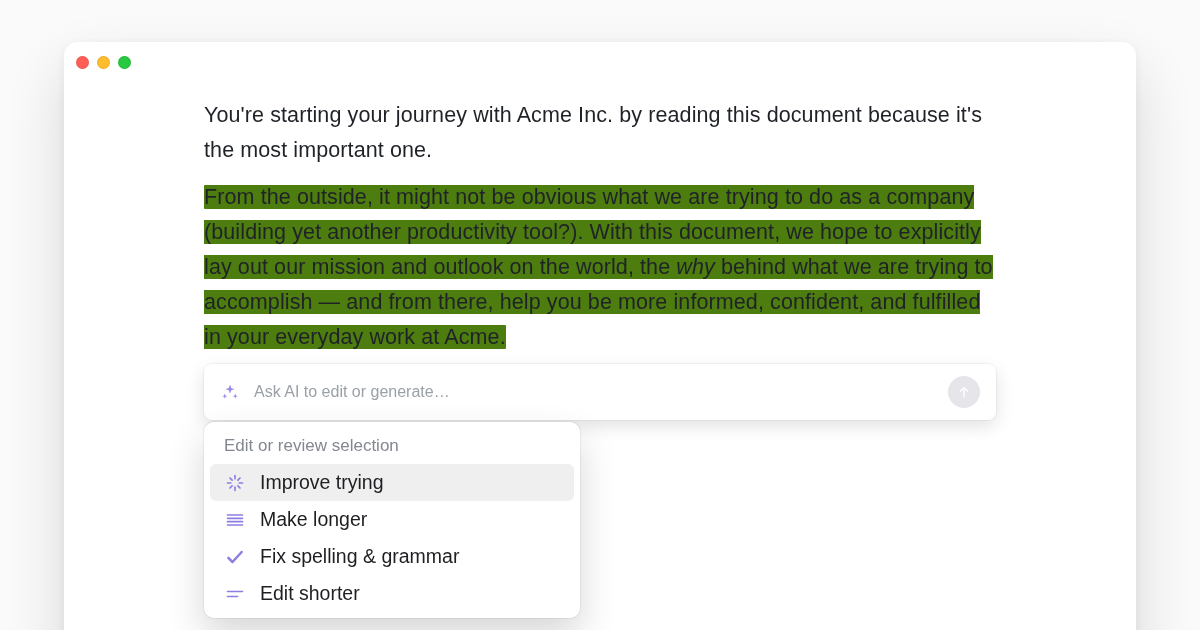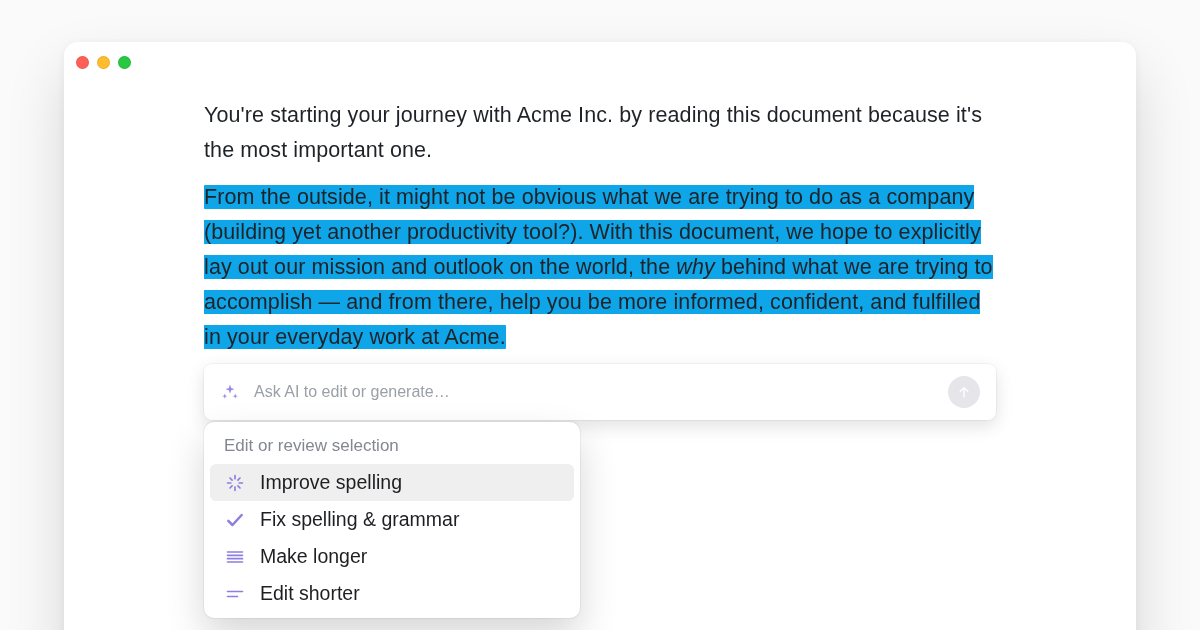--- a/index.html
+++ b/index.html
@@ -52,21 +52,21 @@
     line-height: 35px;
     color: #1f2328;
     letter-spacing: 0.1px;
   }
 
   .p1 { margin-bottom: 12px; }
 
   .p2 { }
 
   .hl {
-    background: #0ea5e9;
+    background: #4d7c0f;
     border-radius: 1px;
   }
   .hl em {
     font-style: italic;
   }
 
   .ai-bar {
     position: absolute;
     left: 140px;
     top: 322px;
@@ -188,43 +188,43 @@
                 <line x1="12" y1="3" x2="12" y2="7"></line>
                 <line x1="12" y1="17" x2="12" y2="21"></line>
                 <line x1="3" y1="12" x2="7" y2="12"></line>
                 <line x1="17" y1="12" x2="21" y2="12"></line>
                 <line x1="6" y1="6" x2="8.5" y2="8.5"></line>
                 <line x1="15.5" y1="15.5" x2="18" y2="18"></line>
                 <line x1="6" y1="18" x2="8.5" y2="15.5"></line>
                 <line x1="15.5" y1="8.5" x2="18" y2="6"></line>
               </svg>
             </span>
-            <span>Improve spelling</span>
-          </div>
-          <div class="menu-item">
-            <span class="mi-icon">
-              <svg width="20" height="20" viewBox="0 0 24 24" fill="none" stroke="currentColor" stroke-width="3" stroke-linecap="round" stroke-linejoin="round">
-                <polyline points="4 13 9 18 20 6"></polyline>
-              </svg>
-            </span>
-            <span>Fix spelling &amp; grammar</span>
+            <span>Improve trying</span>
           </div>
           <div class="menu-item">
             <span class="mi-icon">
               <svg width="20" height="20" viewBox="0 0 24 24" fill="none" stroke="currentColor" stroke-width="2" stroke-linecap="round">
                 <line x1="3" y1="6" x2="21" y2="6"></line>
                 <line x1="3" y1="10" x2="21" y2="10"></line>
                 <line x1="3" y1="14" x2="21" y2="14"></line>
                 <line x1="3" y1="18" x2="21" y2="18"></line>
               </svg>
             </span>
             <span>Make longer</span>
           </div>
           <div class="menu-item">
             <span class="mi-icon">
+              <svg width="20" height="20" viewBox="0 0 24 24" fill="none" stroke="currentColor" stroke-width="3" stroke-linecap="round" stroke-linejoin="round">
+                <polyline points="4 13 9 18 20 6"></polyline>
+              </svg>
+            </span>
+            <span>Fix spelling &amp; grammar</span>
+          </div>
+          <div class="menu-item">
+            <span class="mi-icon">
               <svg width="20" height="20" viewBox="0 0 24 24" fill="none" stroke="currentColor" stroke-width="2" stroke-linecap="round">
                 <line x1="3" y1="9" x2="21" y2="9"></line>
                 <line x1="3" y1="15" x2="15" y2="15"></line>
               </svg>
             </span>
             <span>Edit shorter</span>
           </div>
         </div>
     </div>
 

